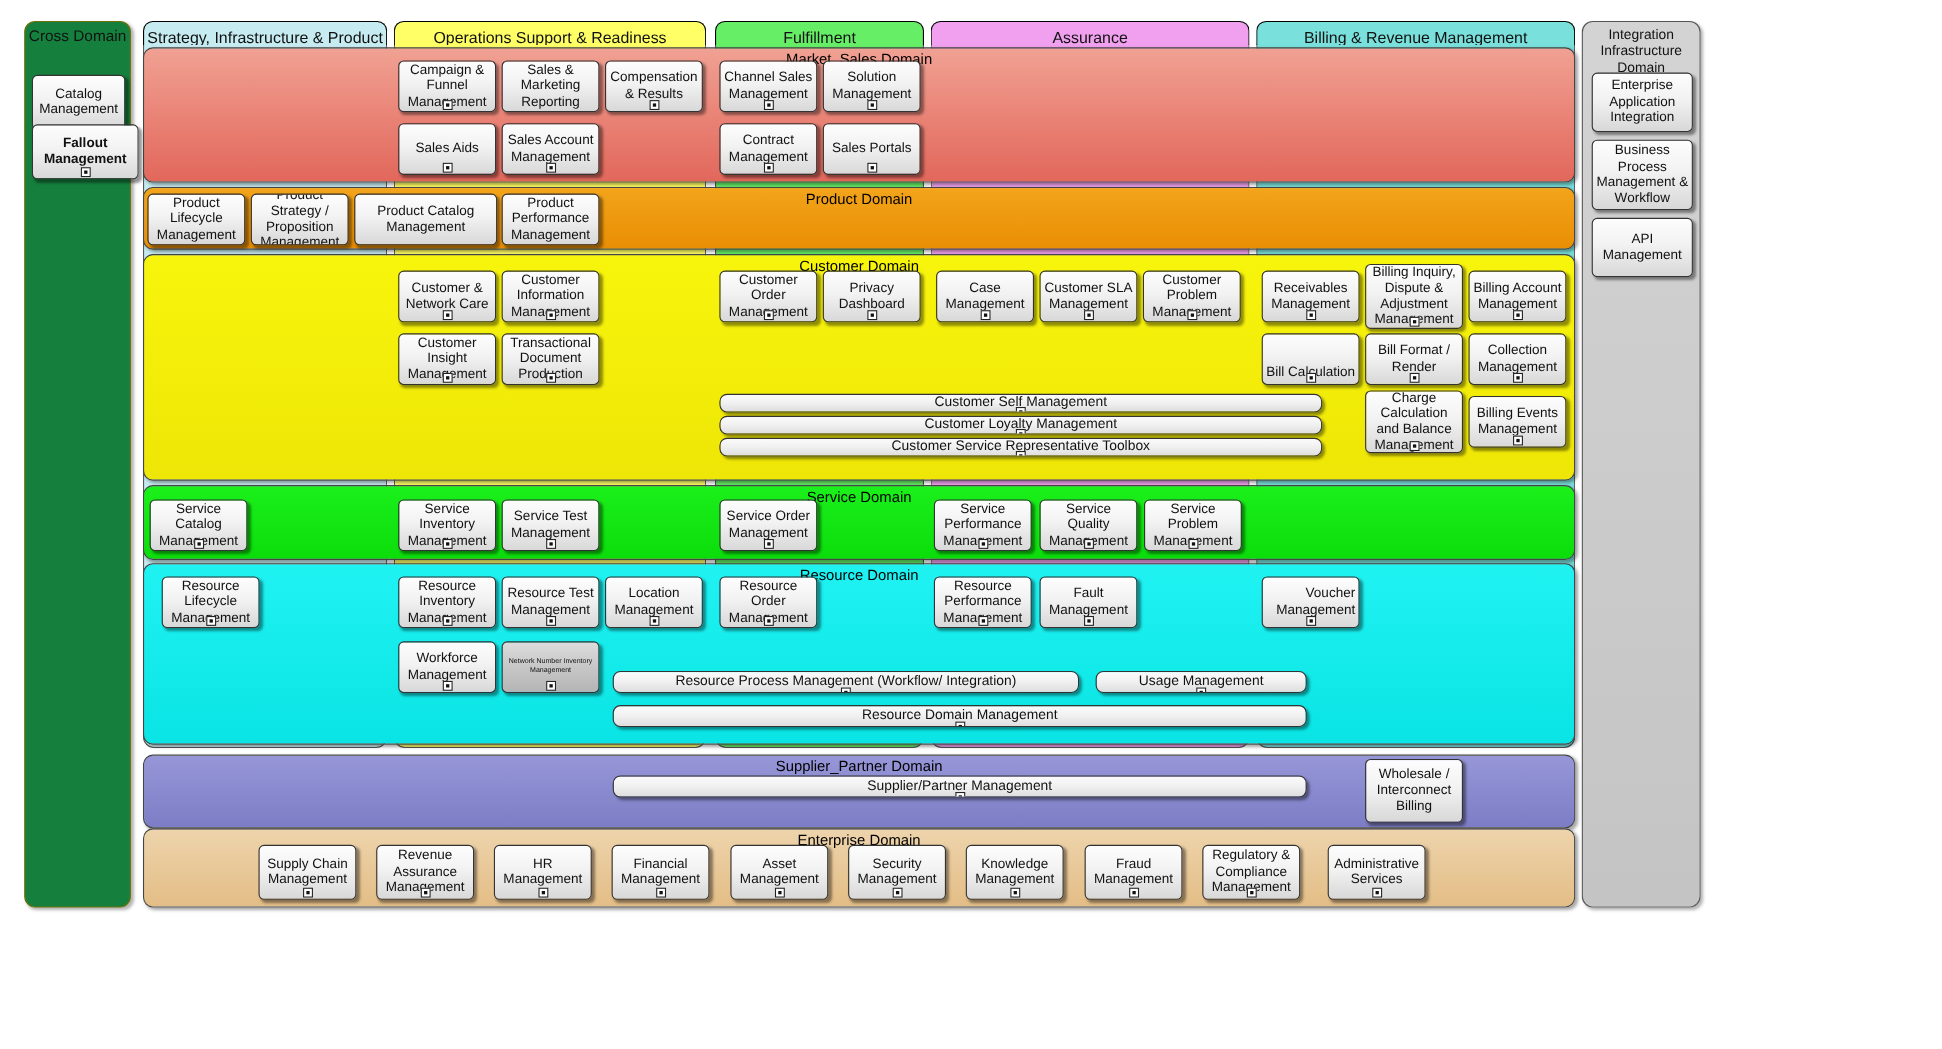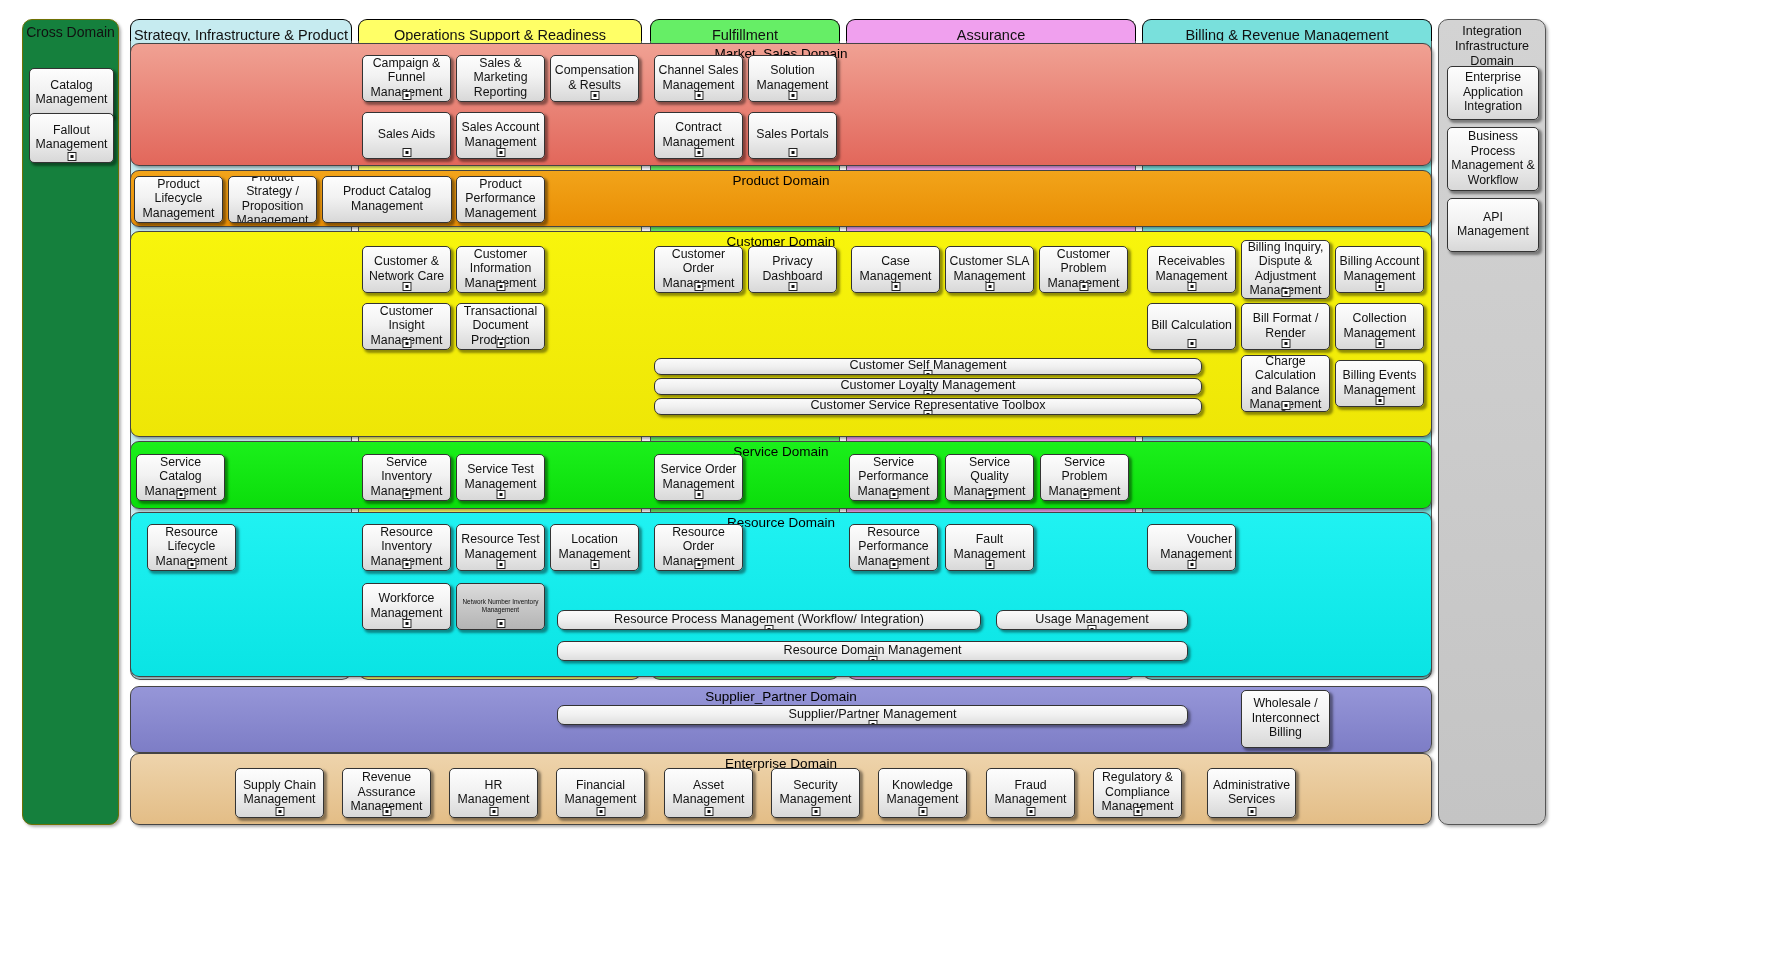--- a/index.html
+++ b/index.html
@@ -170,21 +170,21 @@
   </div>
   <div class="vtab" style="left:1142px; top:19px; width:290px; height:22px; background:#79e0dc;">
     <span>Billing &amp; Revenue Management</span>
   </div>
 
   <div class="crossdomain" style="left:22px; top:19px; width:97px; height:806px;">
     <div class="crossdomain-title">Cross Domain</div>
     <div class="appbox" style="left:6px; top:48px; width:85px; height:50px;">
       <span class="lbl">Catalog Management</span>
     </div>
-    <div class="appbox" style="left:6px; top:93px; width:85px; height:50px;">
+    <div class="appbox" style="left:6px; top:93px; width:97px; height:50px;font-weight:bold;">
       <span class="lbl">Fallout Management</span>
       <span class="xmark"></span>
     </div>
   </div>
 
   <div class="intinfra" style="left:1438px; top:19px; width:108px; height:806px;">
     <div class="intinfra-title">Integration Infrastructure Domain</div>
     <div class="appbox" style="left:8px; top:46px; width:92px; height:54px;">
       <span class="lbl">Enterprise Application Integration</span>
     </div>
@@ -298,21 +298,21 @@
     <span class="xmark"></span>
   </div>
   <div class="appbox" style="left:362px; top:303px; width:89px; height:47px;">
     <span class="lbl">Customer Insight Management</span>
     <span class="xmark"></span>
   </div>
   <div class="appbox" style="left:456px; top:303px; width:89px; height:47px;">
     <span class="lbl">Transactional Document Production</span>
     <span class="xmark"></span>
   </div>
-  <div class="appbox" style="left:1147px; top:303px; width:89px; height:47px;">
+  <div class="appbox" style="left:1147px; top:303px; width:89px; height:47px;align-items:flex-end;">
     <span class="lbl">Bill Calculation</span>
     <span class="xmark"></span>
   </div>
   <div class="appbox" style="left:1241px; top:303px; width:89px; height:47px;">
     <span class="lbl">Bill Format / Render</span>
     <span class="xmark"></span>
   </div>
   <div class="appbox" style="left:1335px; top:303px; width:89px; height:47px;">
     <span class="lbl">Collection Management</span>
     <span class="xmark"></span>

